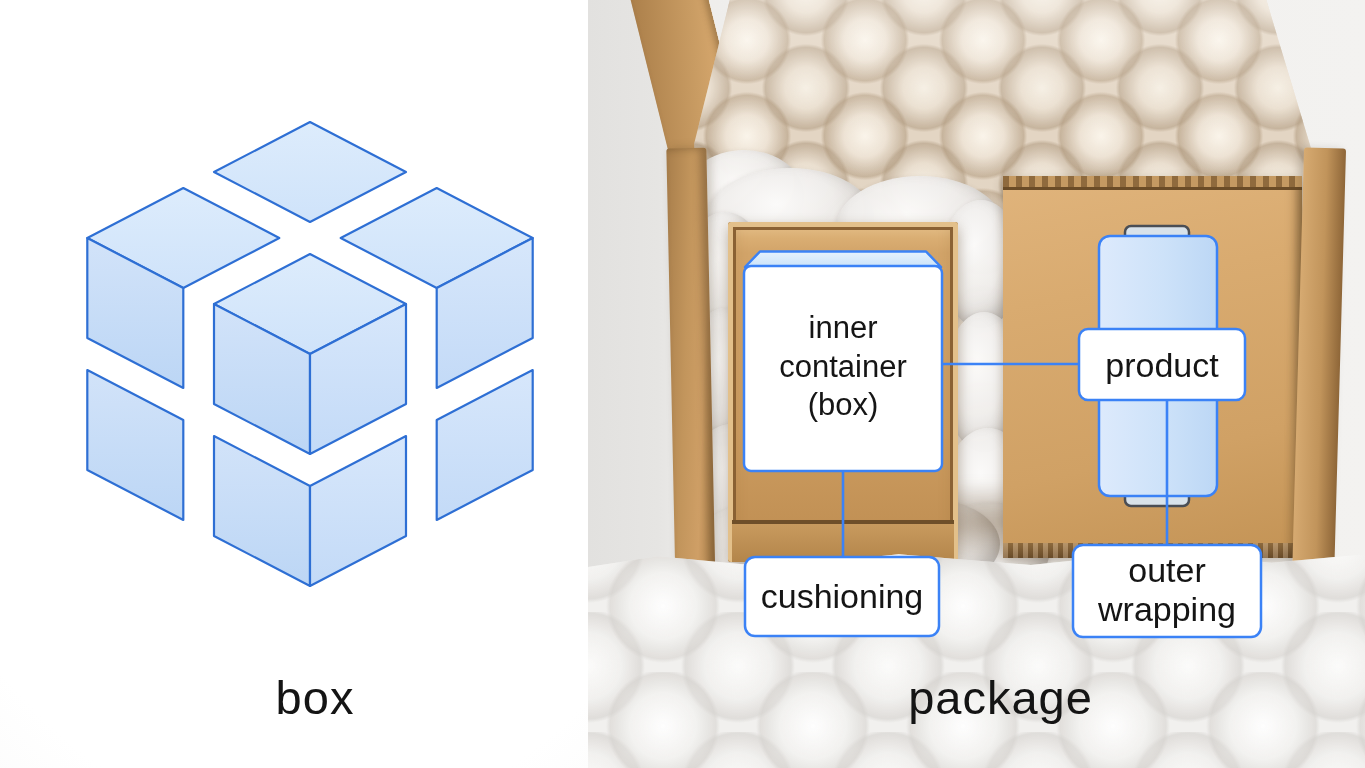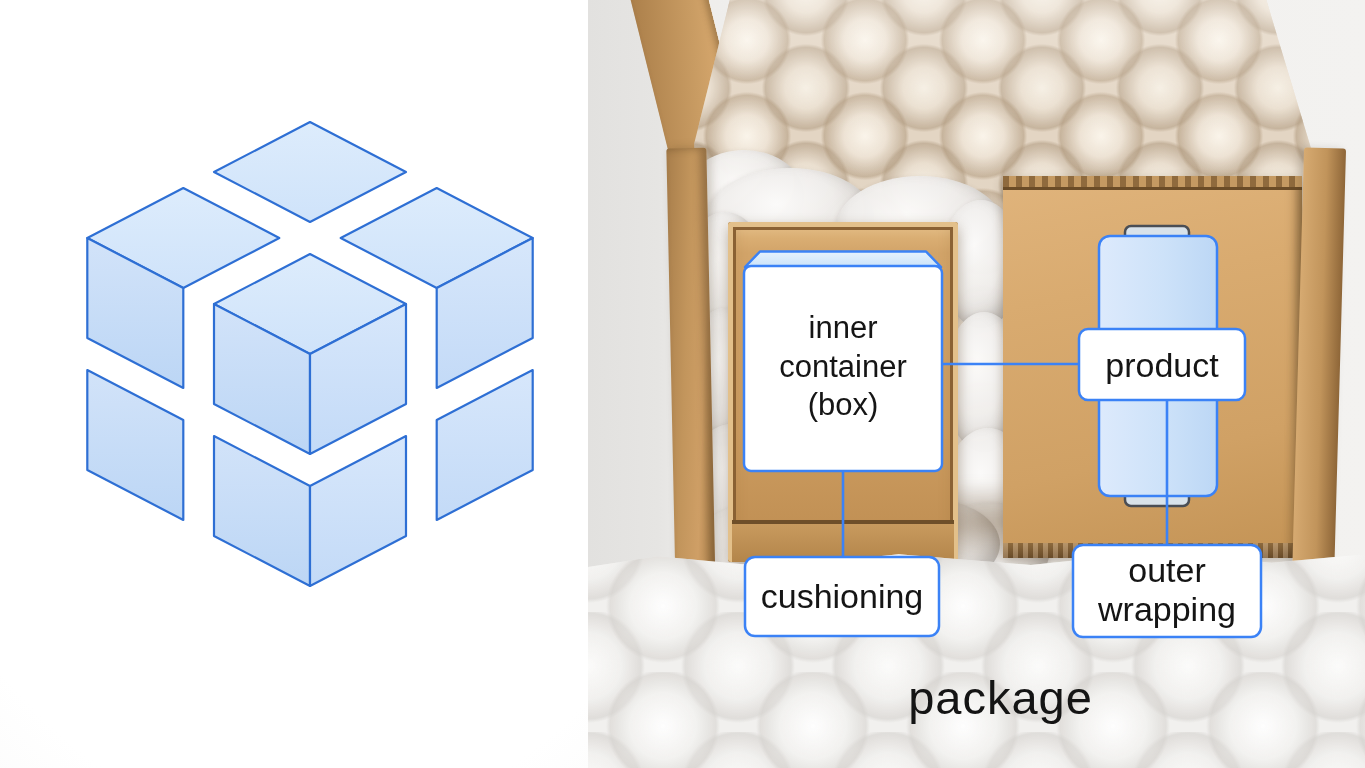--- a/index.html
+++ b/index.html
@@ -149,20 +149,21 @@
         </g>
         <g>
           <polygon fill="url(#gRight)" points="222.7,16 126.7,66 126.7,166 222.7,116"></polygon>
         </g>
         <g>
           <polygon fill="url(#gLeft)" points="-96,82 0,132 0,232 -96,182"></polygon>
           <polygon fill="url(#gRight)" points="96,82 0,132 0,232 96,182"></polygon>
         </g>
       </g>
     </svg>
+    <div class="caption caption-left">box</div>
   </section>
 
   <section class="panel-right">
 
     <div class="flap-back"></div>
     <div class="bubble-top"></div>
 
     <div class="pillow" style="left:96px; top:150px; width:120px;height:92px;"></div>
     <div class="pillow" style="left:118px;top:168px;width:168px;height:100px;"></div>
     <div class="pillow" style="left:248px;top:176px;width:168px;height:104px;"></div>

